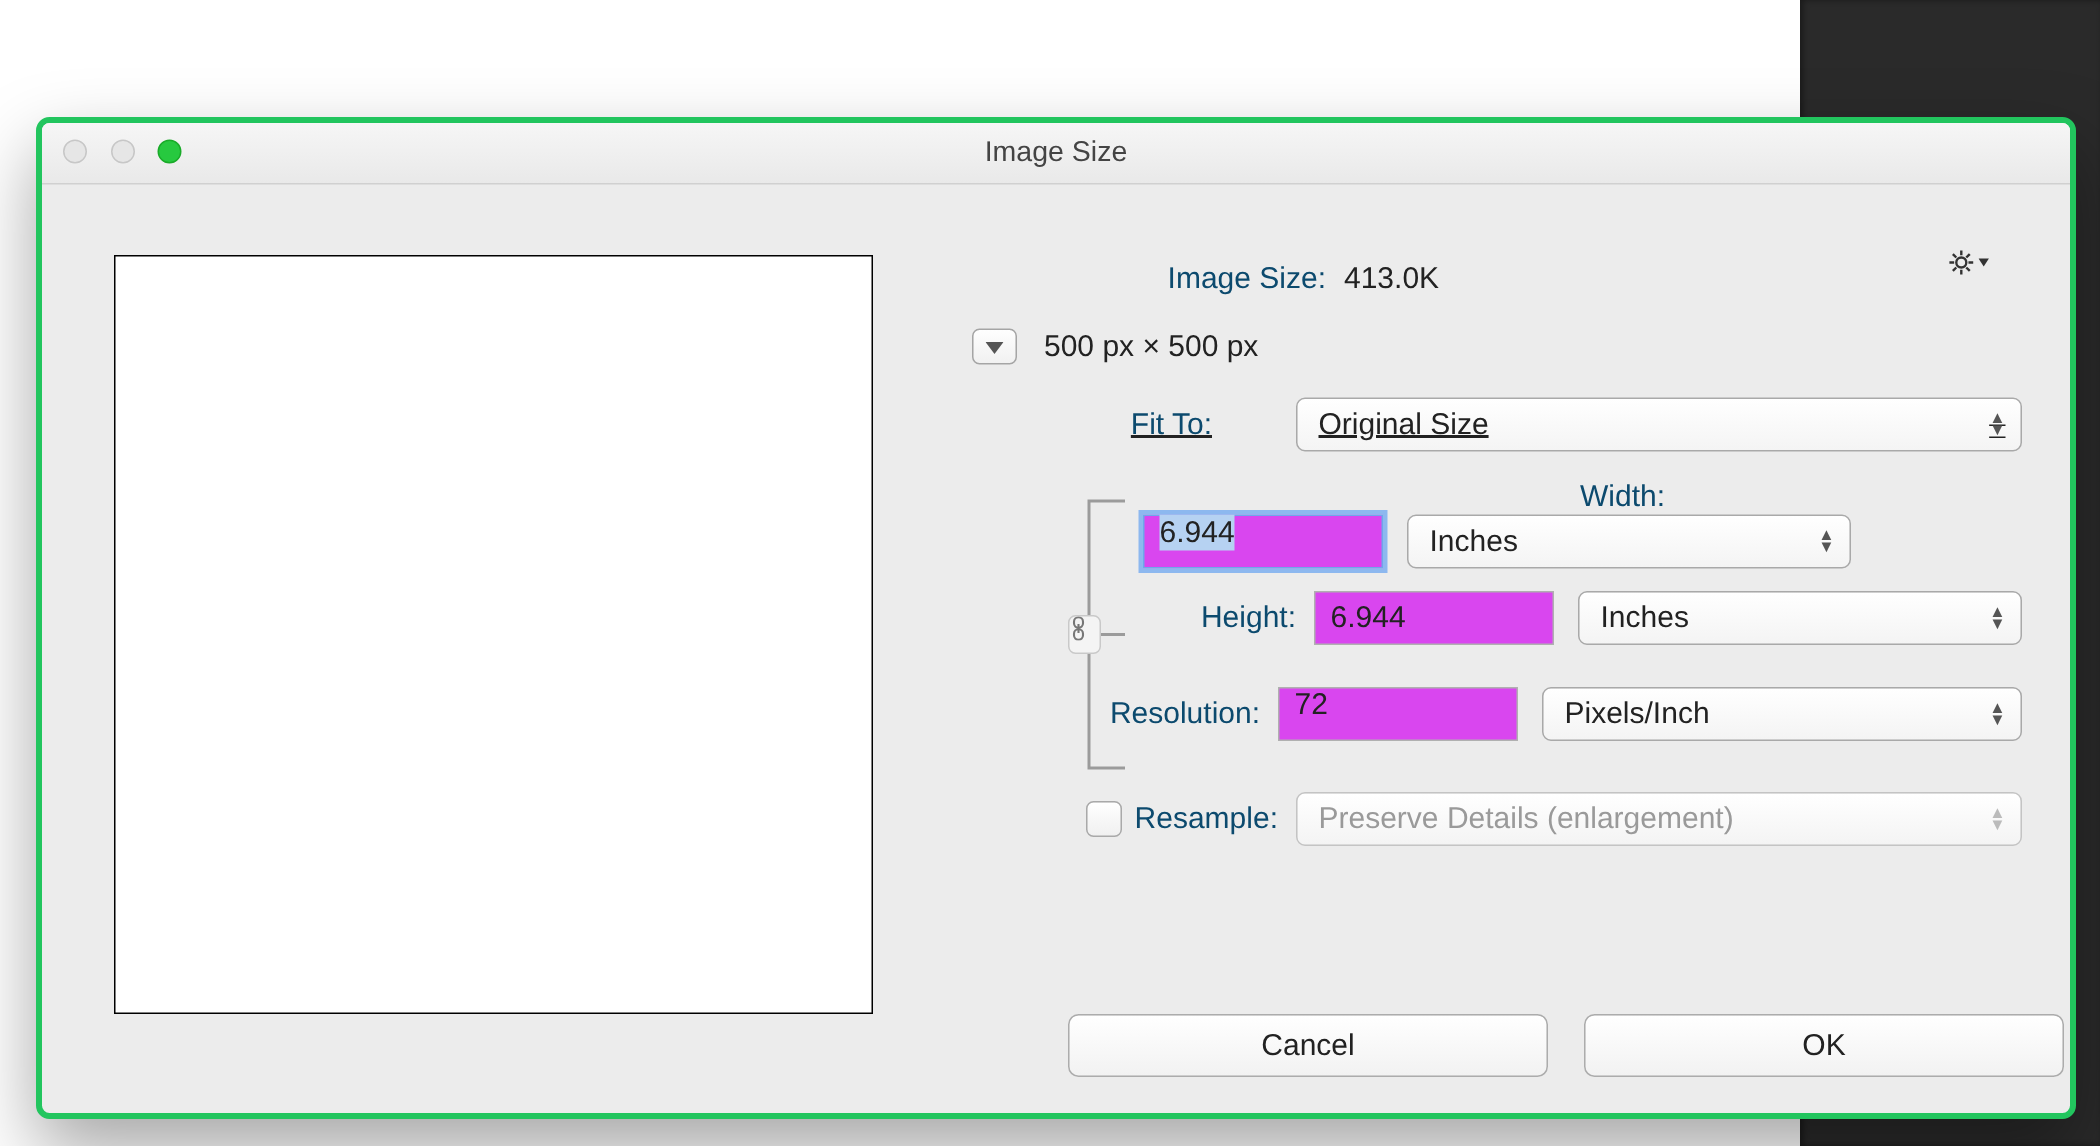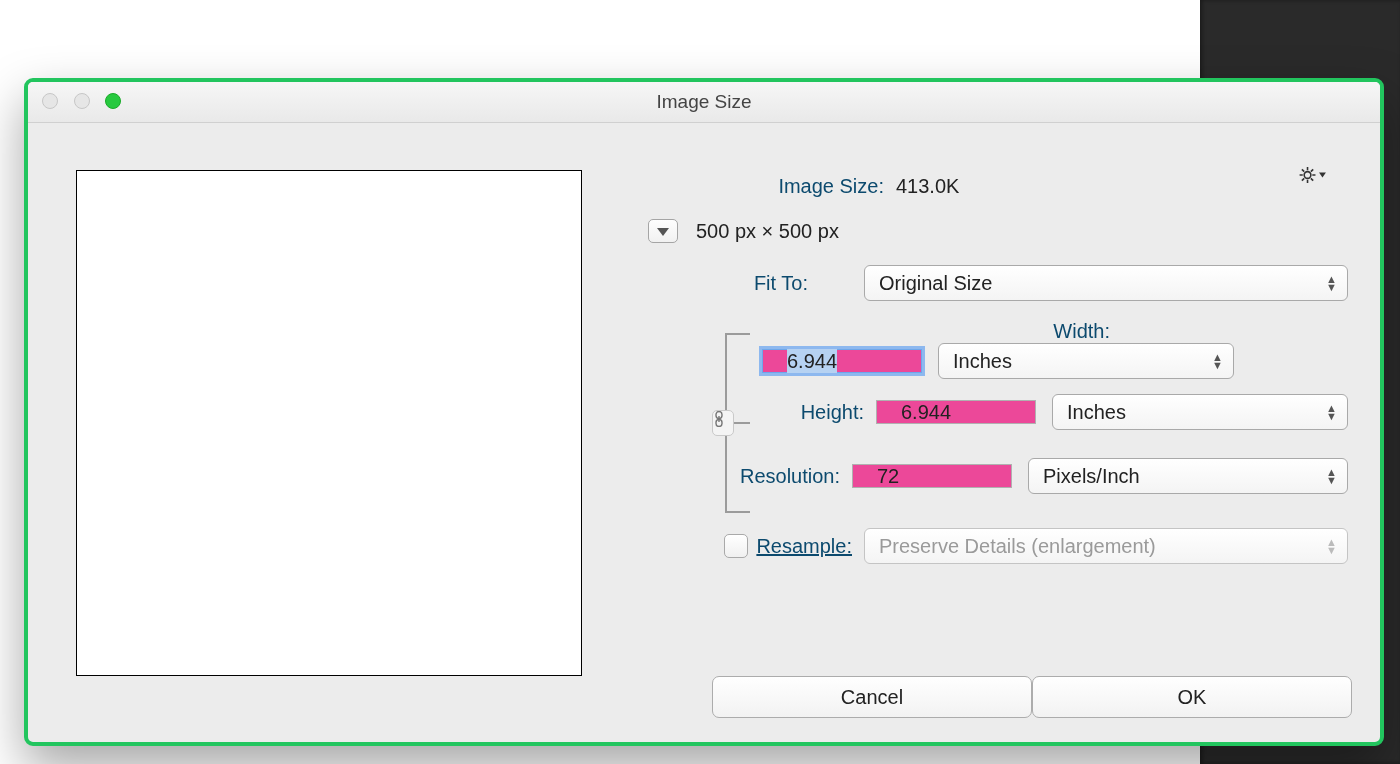--- a/index.html
+++ b/index.html
@@ -163,25 +163,25 @@
     font-size: 11px;
     line-height: 8px;
     color:#555;
     display:flex;
     flex-direction: column;
   }
   .select.disabled .arrows { color:#bbb; }
 
   
   .txt {
-    height: 24px;
+    height: 36px;
     width: 160px;
     border: 1px solid #b0b0b0;
-    background: #ec4899;
-    padding: 0 24px;
+    background: #d946ef;
+    padding: 0 10px;
     box-sizing: border-box;
     font: inherit;
   }
   .txt.focused {
     outline: 3px solid #8db8ef;
     border-color:#6fa7ea;
   }
   .txt .sel {
     background:#b6d2f2;
     padding: 1px 0;
@@ -217,20 +217,21 @@
     border-radius: 5px;
     background: linear-gradient(#ffffff,#f0f0f0);
     margin-right: 8px;
   }
 
   .buttons {
     position: absolute;
     left: 684px;
     bottom: 24px;
     display: flex;
+    gap: 24px;
   }
   .btn {
     width: 318px;
     height: 40px;
     border: 1px solid #acacac;
     border-radius: 7px;
     background: linear-gradient(#ffffff,#f2f2f2);
     display:flex;
     align-items:center;
     justify-content:center;
@@ -287,21 +288,21 @@
         <div class="val">
           <span class="dim-btn">
             <svg width="12" height="10" viewBox="0 0 12 10">
               <polygon points="0,2 12,2 6,10" fill="#555"></polygon>
             </svg>
           </span>
           <span class="static-text">500 px  ×  500 px</span>
         </div>
       </div>
 
-      <div class="row" style="height:58px;">
+      <div class="row" style="height:58px;text-decoration:underline;">
         <div class="lab">Fit To:</div>
         <div class="val" style="flex:1;padding-left:44px;">
           <div class="select" style="width:484px;">
             <span>Original Size</span>
             <span class="arrows">
                 <span>▲</span>
                 <span>▼</span>
               </span>
           </div>
         </div>
@@ -335,35 +336,35 @@
                 <span>▲</span>
                 <span>▼</span>
               </span>
           </div>
         </div>
       </div>
 
       <div class="row" style="margin-top:8px;">
         <div class="lab">Resolution:</div>
         <div class="val" style="gap:16px;">
-          <div class="txt" style="display:flex;align-items:center;">
+          <div class="txt" style="display:flex;">
             <span>72</span>
           </div>
           <div class="select" style="width:320px;">
             <span>Pixels/Inch</span>
             <span class="arrows">
                 <span>▲</span>
                 <span>▼</span>
               </span>
           </div>
         </div>
       </div>
 
       <div class="row" style="margin-top:14px;">
-        <div class="lab" style="display:flex;justify-content:flex-end;align-items:flex-end;text-decoration:underline;">
+        <div class="lab" style="display:flex;justify-content:flex-end;align-items:flex-end;">
           <span class="check"></span>
           <span>Resample:</span>
         </div>
         <div class="val" style="flex:1;justify-content:flex-end;">
           <div class="select disabled" style="width:484px;">
             <span>Preserve Details (enlargement)</span>
             <span class="arrows">
                 <span>▲</span>
                 <span>▼</span>
               </span>

